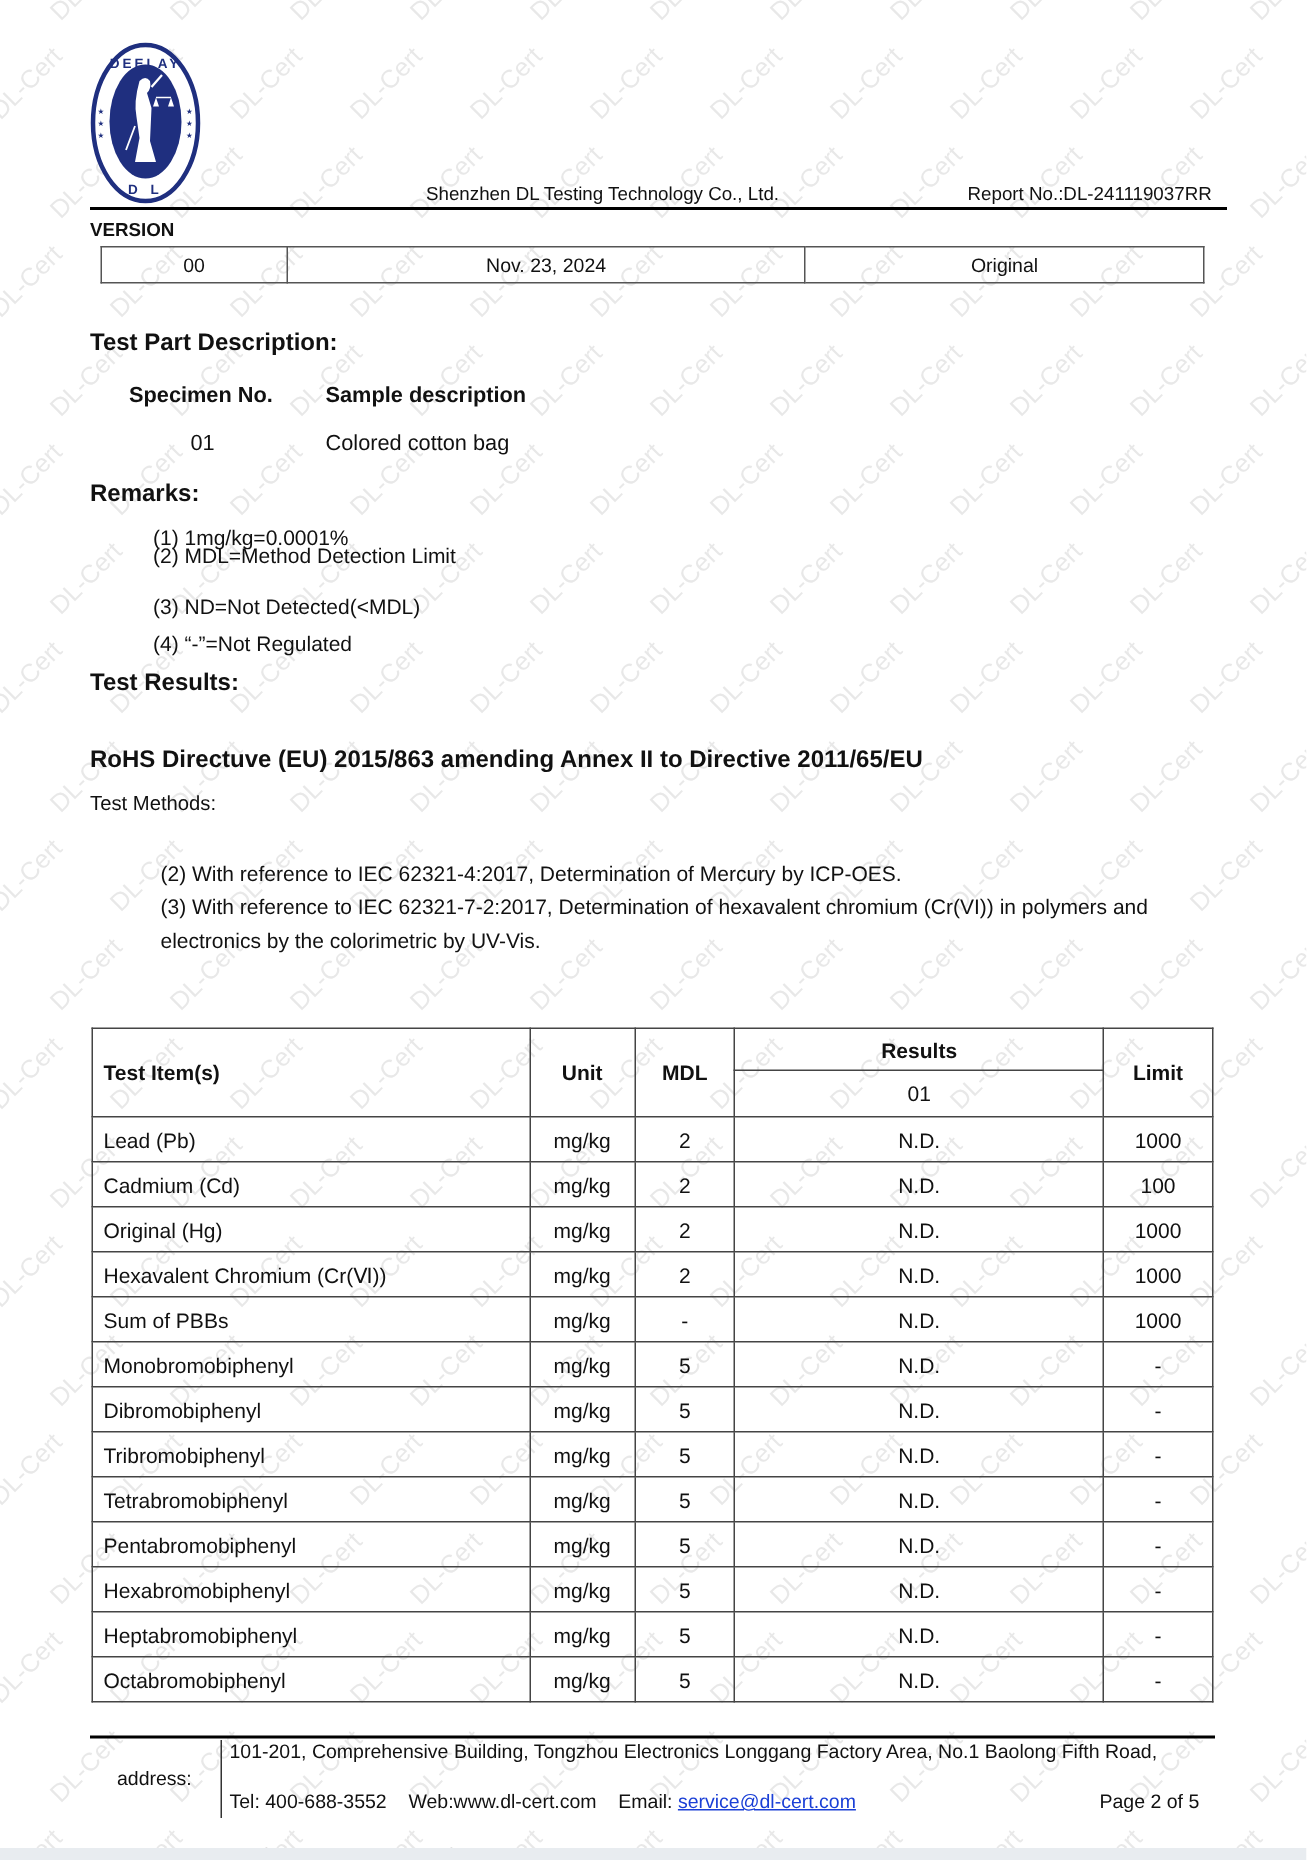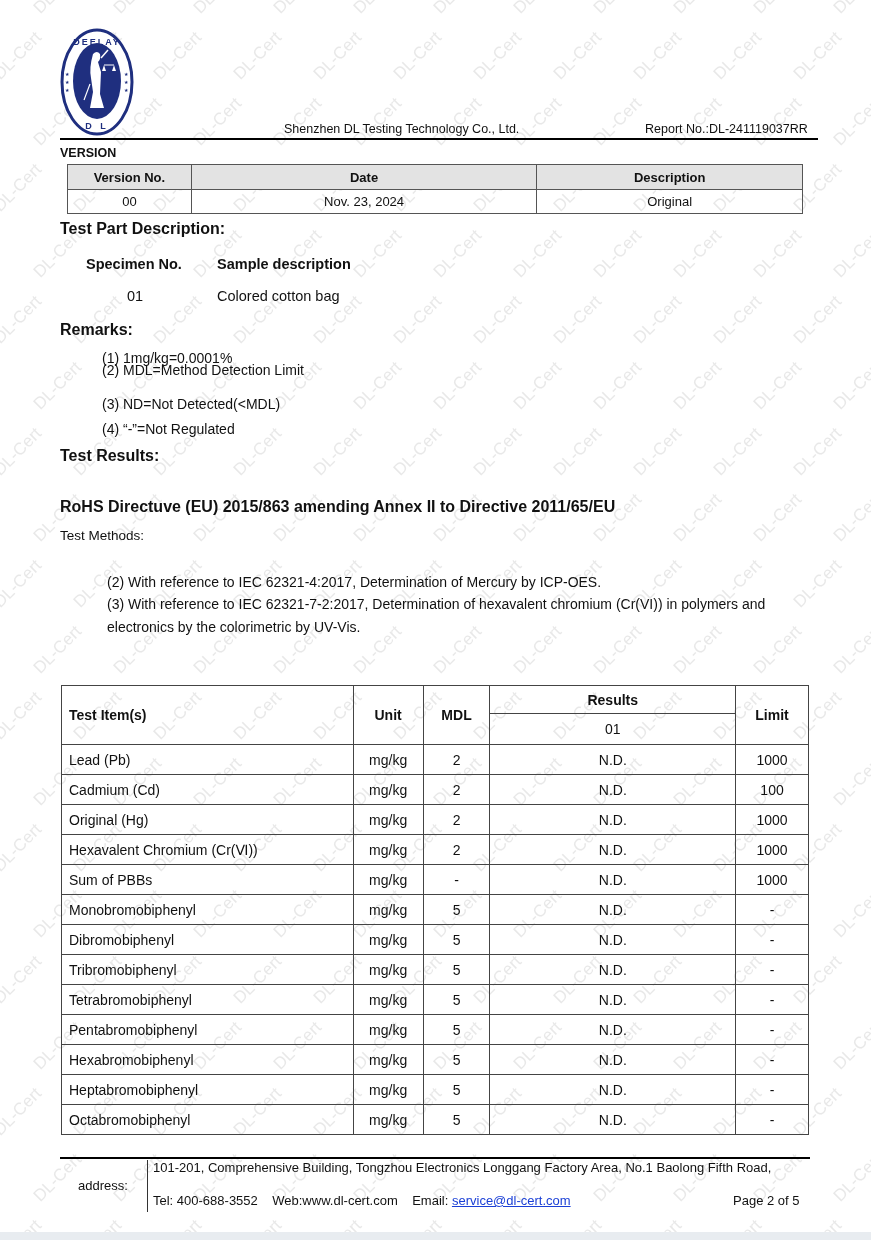--- a/index.html
+++ b/index.html
@@ -311,25 +311,20 @@
   <div class="header-rule"></div>
 
   <div class="h-version">VERSION</div>
   <table class="version-table">
     <colgroup>
         <col style="width:124px">
         <col style="width:346px">
         <col style="width:266px">
       </colgroup>
     <tbody>
-        <tr>
-      <th>Version No.</th>
-      <th>Date</th>
-      <th>Description</th>
-    </tr>
     <tr>
       <td>00</td>
       <td>Nov. 23, 2024</td>
       <td>Original</td>
     </tr>
   </tbody>
     </table>
 
   <div class="section-h" style="top:220px">Test Part Description:</div>
   <div class="spec-h" style="left:86px;top:256px">Specimen No.</div>

